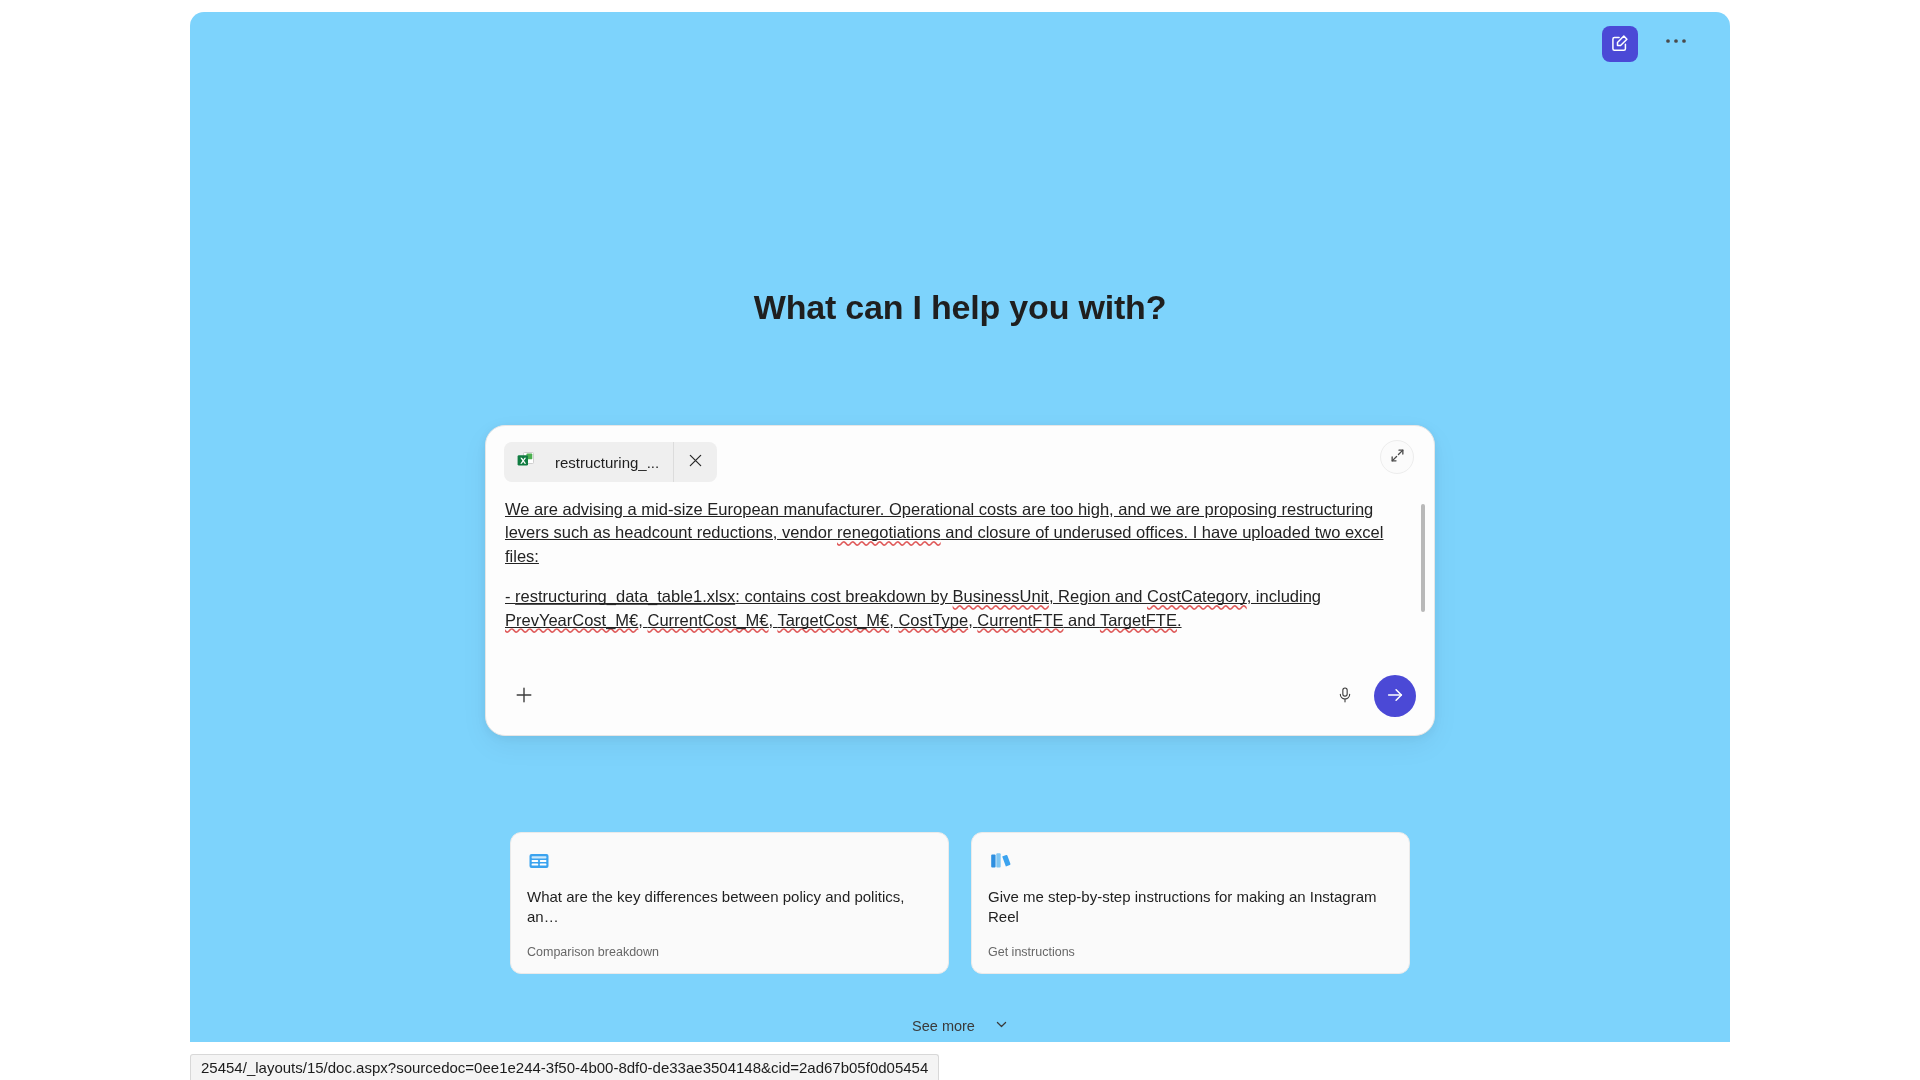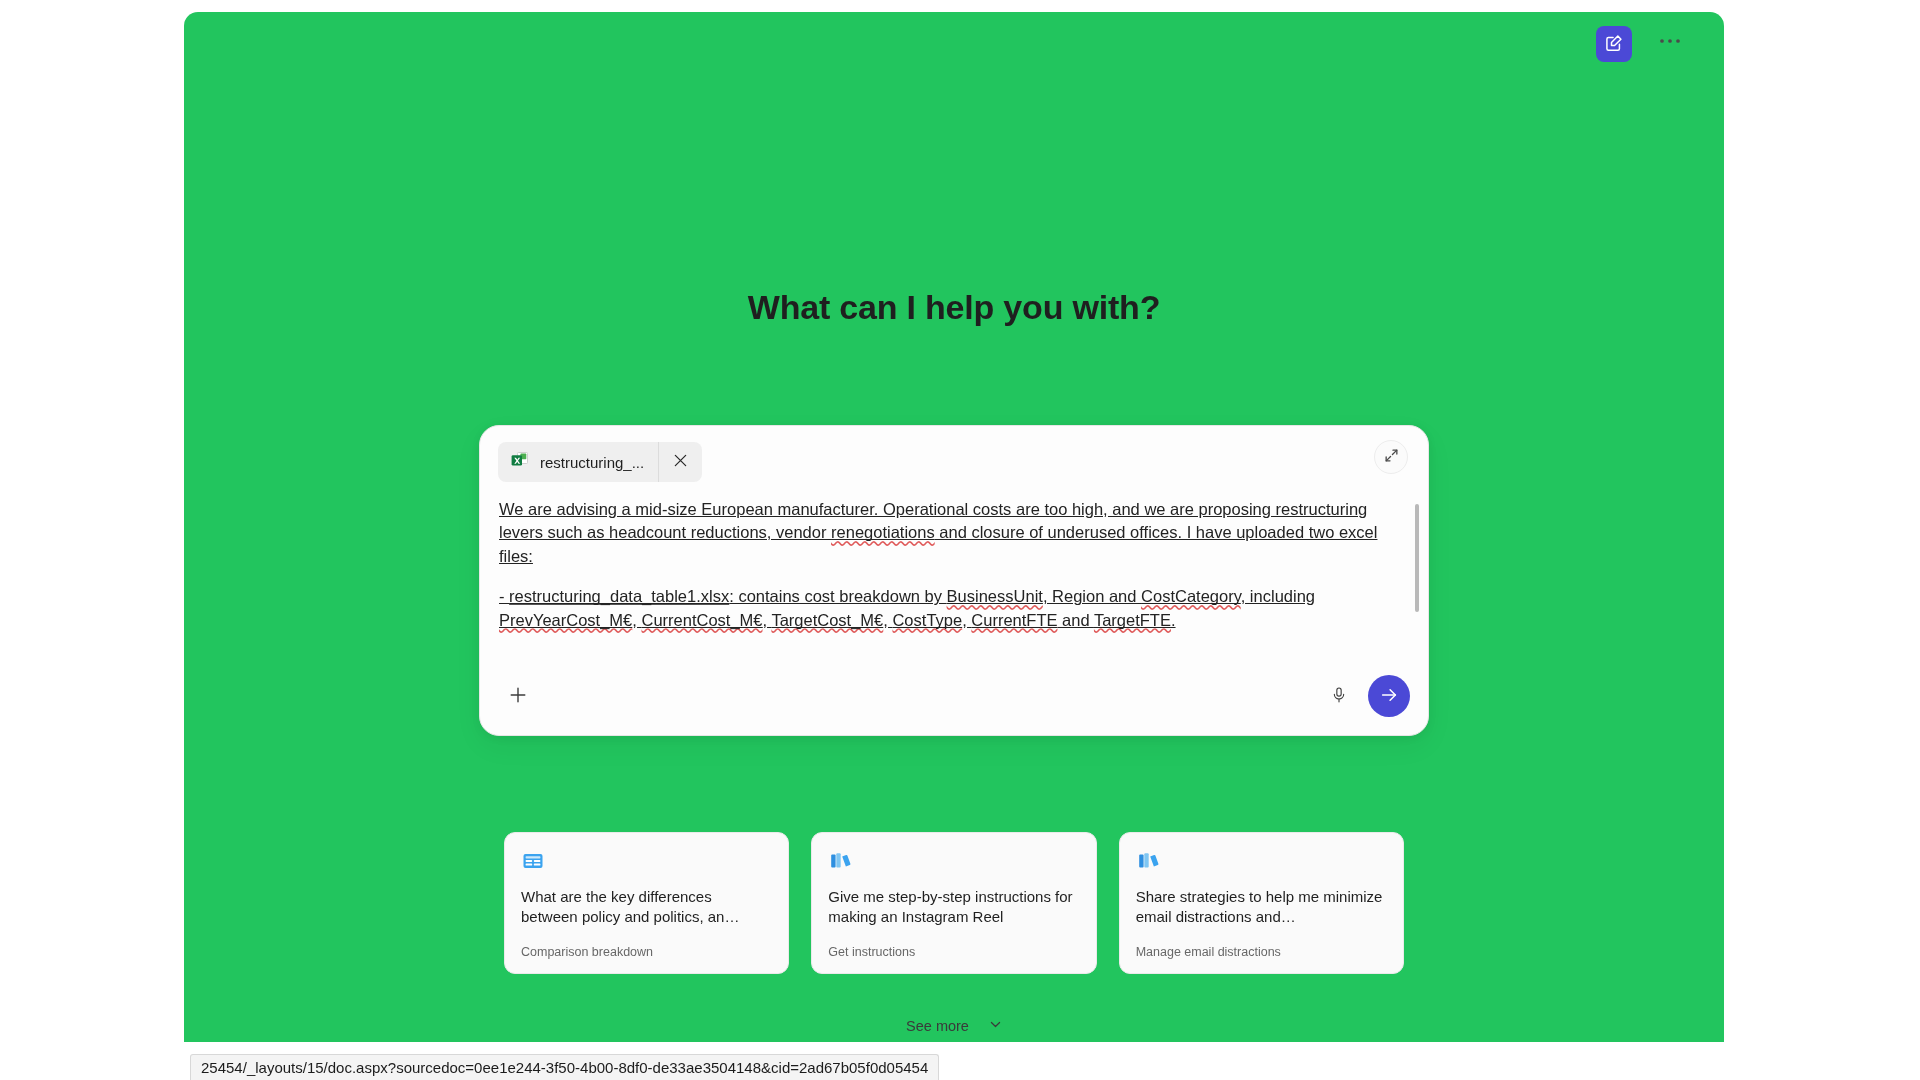--- a/index.html
+++ b/index.html
@@ -10,25 +10,25 @@
     height: 1080px;
     overflow: hidden;
     background: #ffffff;
     font-family: "Segoe UI Variable", "Liberation Sans", sans-serif;
     -webkit-font-smoothing: antialiased;
   }
 
   
   #app-window {
     position: absolute;
-    left: 184px;
+    left: 190px;
     top: 12px;
     width: 1540px;
     height: 1030px;
-    background: #22c55e;
+    background: #7dd3fc;
     border-radius: 14px 14px 0 0;
     overflow: hidden;
   }
 
   
   #top-bar {
     position: absolute;
     top: 0; left: 0; right: 0;
     height: 62px;
   }
@@ -104,21 +104,21 @@
     align-items: stretch;
     height: 40px;
     background: #efefef;
     border-radius: 8px;
     overflow: hidden;
     cursor: pointer;
   }
   #attachment-chip .chip-main {
     display: flex;
     align-items: center;
-    gap: 10px;
+    gap: 19px;
     padding: 0 14px 0 12px;
   }
   #attachment-name {
     font-size: 15px;
     color: #1f1f1f;
     max-width: 160px;
     white-space: nowrap;
     overflow: hidden;
   }
   #attachment-remove {
@@ -422,31 +422,20 @@
         <svg width="24" height="24" viewBox="0 0 24 24">
           <rect x="3.2" y="5.4" width="4.4" height="13.2" rx="1" fill="#2e8fe0"></rect>
           <rect x="8.3" y="4.2" width="4.4" height="14.4" rx="1" fill="#7fc6f3"></rect>
           <path d="M14.2 7.4l3.9-1.4a1 1 0 0 1 1.28.6l3.0 8.2a1 1 0 0 1-.6 1.28l-3.9 1.42z" fill="#3ba3ef"></path>
         </svg>
       </div>
       <div class="card-title">Give me step-by-step instructions for making an Instagram Reel</div>
       <div class="card-subtitle">Get instructions</div>
     </div>
 
-    <div class="suggestion-card">
-      <div class="card-icon">
-        <svg width="24" height="24" viewBox="0 0 24 24">
-          <rect x="3.2" y="5.4" width="4.4" height="13.2" rx="1" fill="#2e8fe0"></rect>
-          <rect x="8.3" y="4.2" width="4.4" height="14.4" rx="1" fill="#7fc6f3"></rect>
-          <path d="M14.2 7.4l3.9-1.4a1 1 0 0 1 1.28.6l3.0 8.2a1 1 0 0 1-.6 1.28l-3.9 1.42z" fill="#3ba3ef"></path>
-        </svg>
-      </div>
-      <div class="card-title">Share strategies to help me minimize email distractions and…</div>
-      <div class="card-subtitle">Manage email distractions</div>
-    </div>
   </div>
 
   <div id="see-more">
     <button id="see-more-button">
       <span>See more</span>
       <span>
         <svg width="13" height="13" viewBox="0 0 14 14" fill="none" stroke="#3a3a3a" stroke-width="1.3" stroke-linecap="round" stroke-linejoin="round">
           <path d="M2.6 4.8L7 9.2l4.4-4.4"></path>
         </svg>
       </span>

